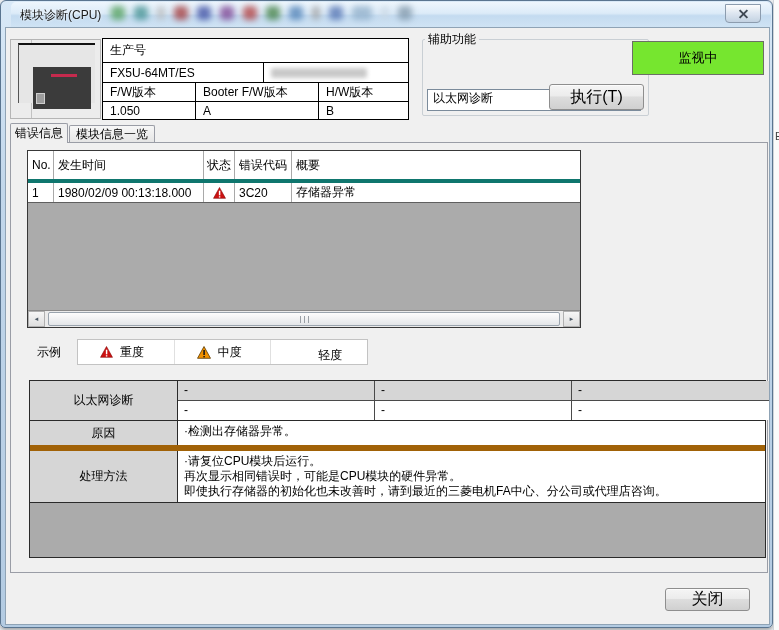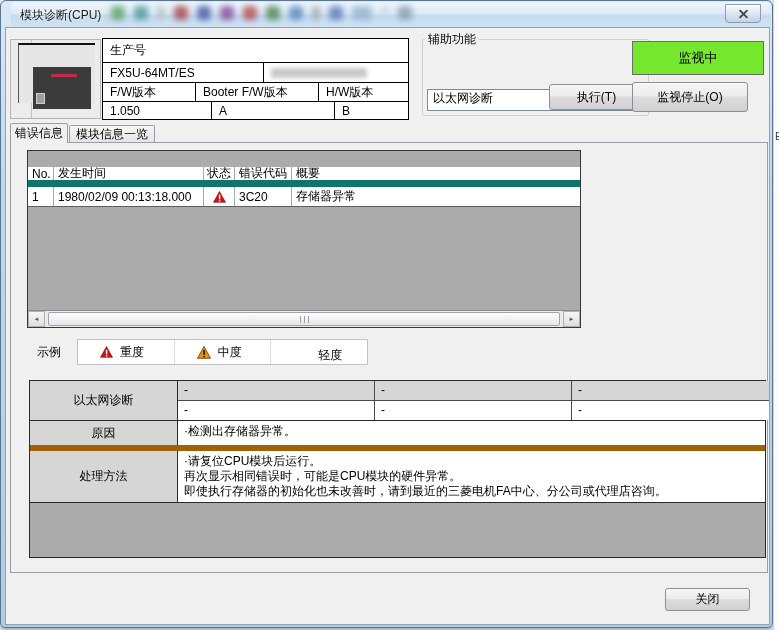--- a/index.html
+++ b/index.html
@@ -54,42 +54,42 @@
     border:1px solid #c9cfd4; border-radius:2px; }
   .group-label { position:absolute; left:419px; top:3px; background:#f0f0f0; padding:0 3px; }
   .combo { position:absolute; left:421px; top:26px; width:214px; height:22px; background:#fff;
     border:1px solid #7b8b9b; display:flex; align-items:flex-start; cursor:pointer;margin-top:35px; }
   .combo-value { flex:1; padding-left:5px; white-space:nowrap; overflow:hidden; }
   .combo-arrow { width:18px; height:100%; display:flex; align-items:center; justify-content:center;
     background:linear-gradient(180deg,#f2f8fd,#d7e8f5 50%,#bcd5ea); border-left:1px solid #aebecb;
     font-size:7px; color:#43525f; }
 
   .btn { position:absolute; display:flex; align-items:center; justify-content:center;
-    font-size:12px; background:linear-gradient(180deg,#f5f5f5 0%,#ececec 45%,#dddddd 50%,#d0d0d0 100%);
+    font-size:16px; background:linear-gradient(180deg,#f5f5f5 0%,#ececec 45%,#dddddd 50%,#d0d0d0 100%);
     border:1px solid #8e8e8e; border-radius:3px; box-shadow:inset 0 1px 0 #fcfcfc; cursor:pointer;
     white-space:nowrap; }
   .monitor-ind { position:absolute; left:626px; top:13px; width:132px; height:34px;
     background:#76e62f; border:1px solid #6b6f66; display:flex; align-items:center;
     justify-content:center; font-size:13px; }
 
   
   .tab { position:absolute; display:flex; align-items:center; justify-content:center;
     border:1px solid #9a9da6; border-bottom:none; border-radius:2px 2px 0 0;
     background:#f0f0f0; cursor:pointer; }
   .tab.active { left:4px; top:95px; width:58px; height:20px; z-index:3; }
   .tab.inactive { left:63px; top:97px; width:86px; height:18px;
     background:linear-gradient(180deg,#f7f7f7,#e4e4e4); }
   .tab-panel { position:absolute; left:4px; top:114px; width:758px; height:431px;
     border:1px solid #9a9da6; background:#f0f0f0; z-index:1; }
 
   
   .etable { position:absolute; left:21px; top:122px; width:554px; height:178px;
     border:1px solid #383838; background:#ababab; z-index:2; }
   .erow { display:flex; background:#fff; }
-  .erow.head { height:20px; border-bottom:7px solid #0f766e;margin-top:16px; }
+  .erow.head { height:32px; border-bottom:4px solid #0f766e; }
   .erow.data { height:20px; border-bottom:1px solid #5f5f5f; cursor:pointer; }
   .ec { padding:0 4px; display:flex; align-items:center; border-right:1px solid #a9a9a9;
     white-space:nowrap; overflow:hidden; }
   .ec:last-child { border-right:none; }
   .ec.c0 { width:26px; } .ec.c1 { width:150px; } .ec.c2 { width:31px; justify-content:center; }
   .ec.c3 { width:57px; } .ec.c4 { flex:1; }
   .hscroll { position:absolute; left:0; bottom:0; width:100%; height:17px; background:#ebebeb;
     border-top:1px solid #8a8a8a; }
   .sb-arrow { position:absolute; top:0; width:17px; height:16px;
     background:linear-gradient(180deg,#f6f6f6,#dedede); border:1px solid #b0b0b0;
@@ -185,36 +185,35 @@
         <div class="itc" style="flex:1">
           <span class="redact"></span>
         </div>
       </div>
       <div class="itr" style="height:19px">
         <div class="itc" style="width:93px">F/W版本</div>
         <div class="itc" style="width:123px">Booter F/W版本</div>
         <div class="itc" style="flex:1">H/W版本</div>
       </div>
       <div class="itr" style="height:17px">
-        <div class="itc" style="width:109px">1.050</div>
+        <div class="itc" style="width:93px">1.050</div>
         <div class="itc" style="width:123px">A</div>
         <div class="itc" style="flex:1">B</div>
       </div>
     </div>
 
     <div class="group-box"></div>
     <span class="group-label">辅助功能</span>
     <div class="combo">
       <span class="combo-value">以太网诊断</span>
       <span class="combo-arrow">▼</span>
     </div>
     <div class="btn" style="left:543px;top:56px;width:95px;height:26px">执行(T)</div>
 
     <div class="monitor-ind">监视中</div>
-    <div class="btn" style="left:626px;top:54px;width:116px;height:30px">监视停止(O)</div>
 
     <div class="tab active">错误信息</div>
     <div class="tab inactive">模块信息一览</div>
     <div class="tab-panel"></div>
 
     <div class="etable">
       <div class="erow head">
         <div class="ec c0">No.</div>
         <div class="ec c1">发生时间</div>
         <div class="ec c2">状态</div>

